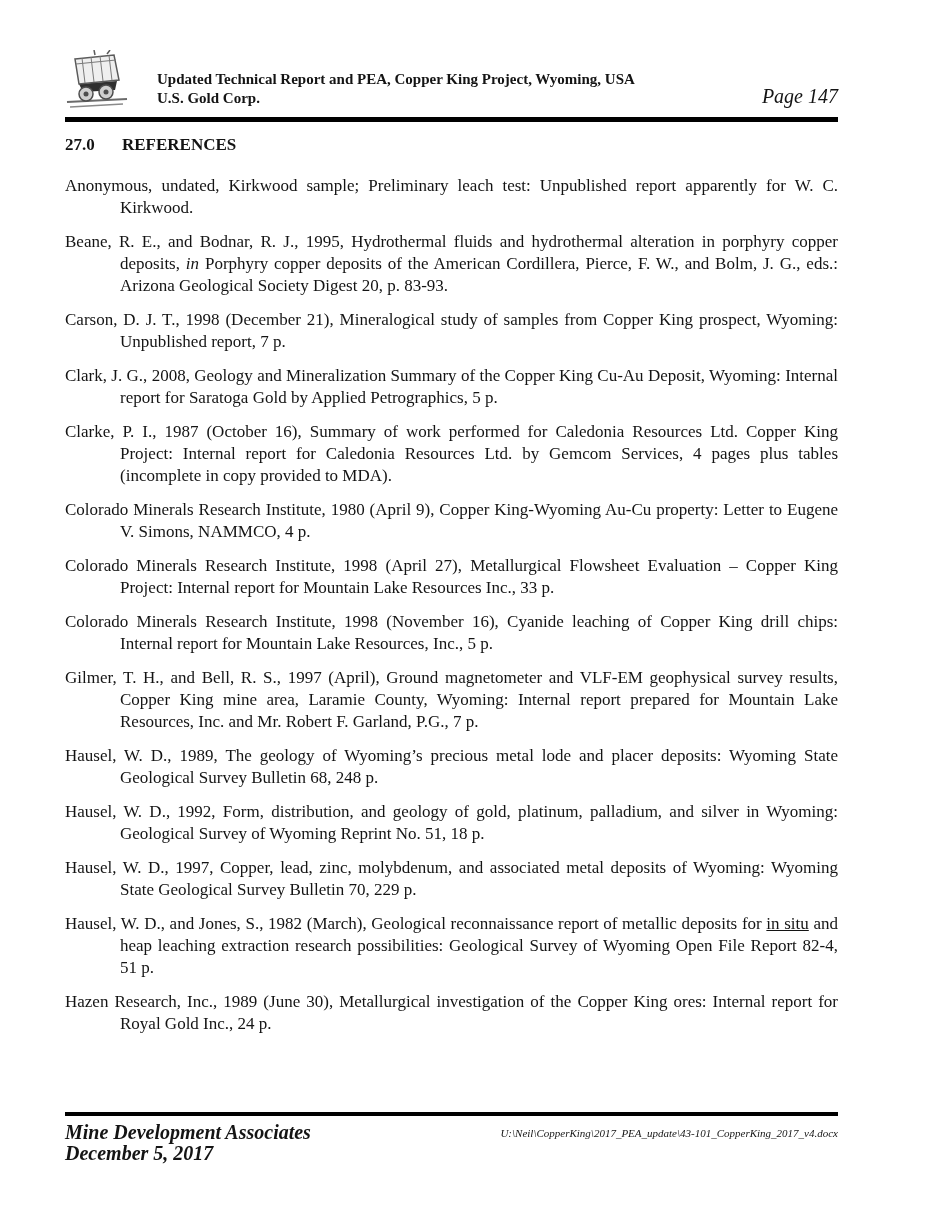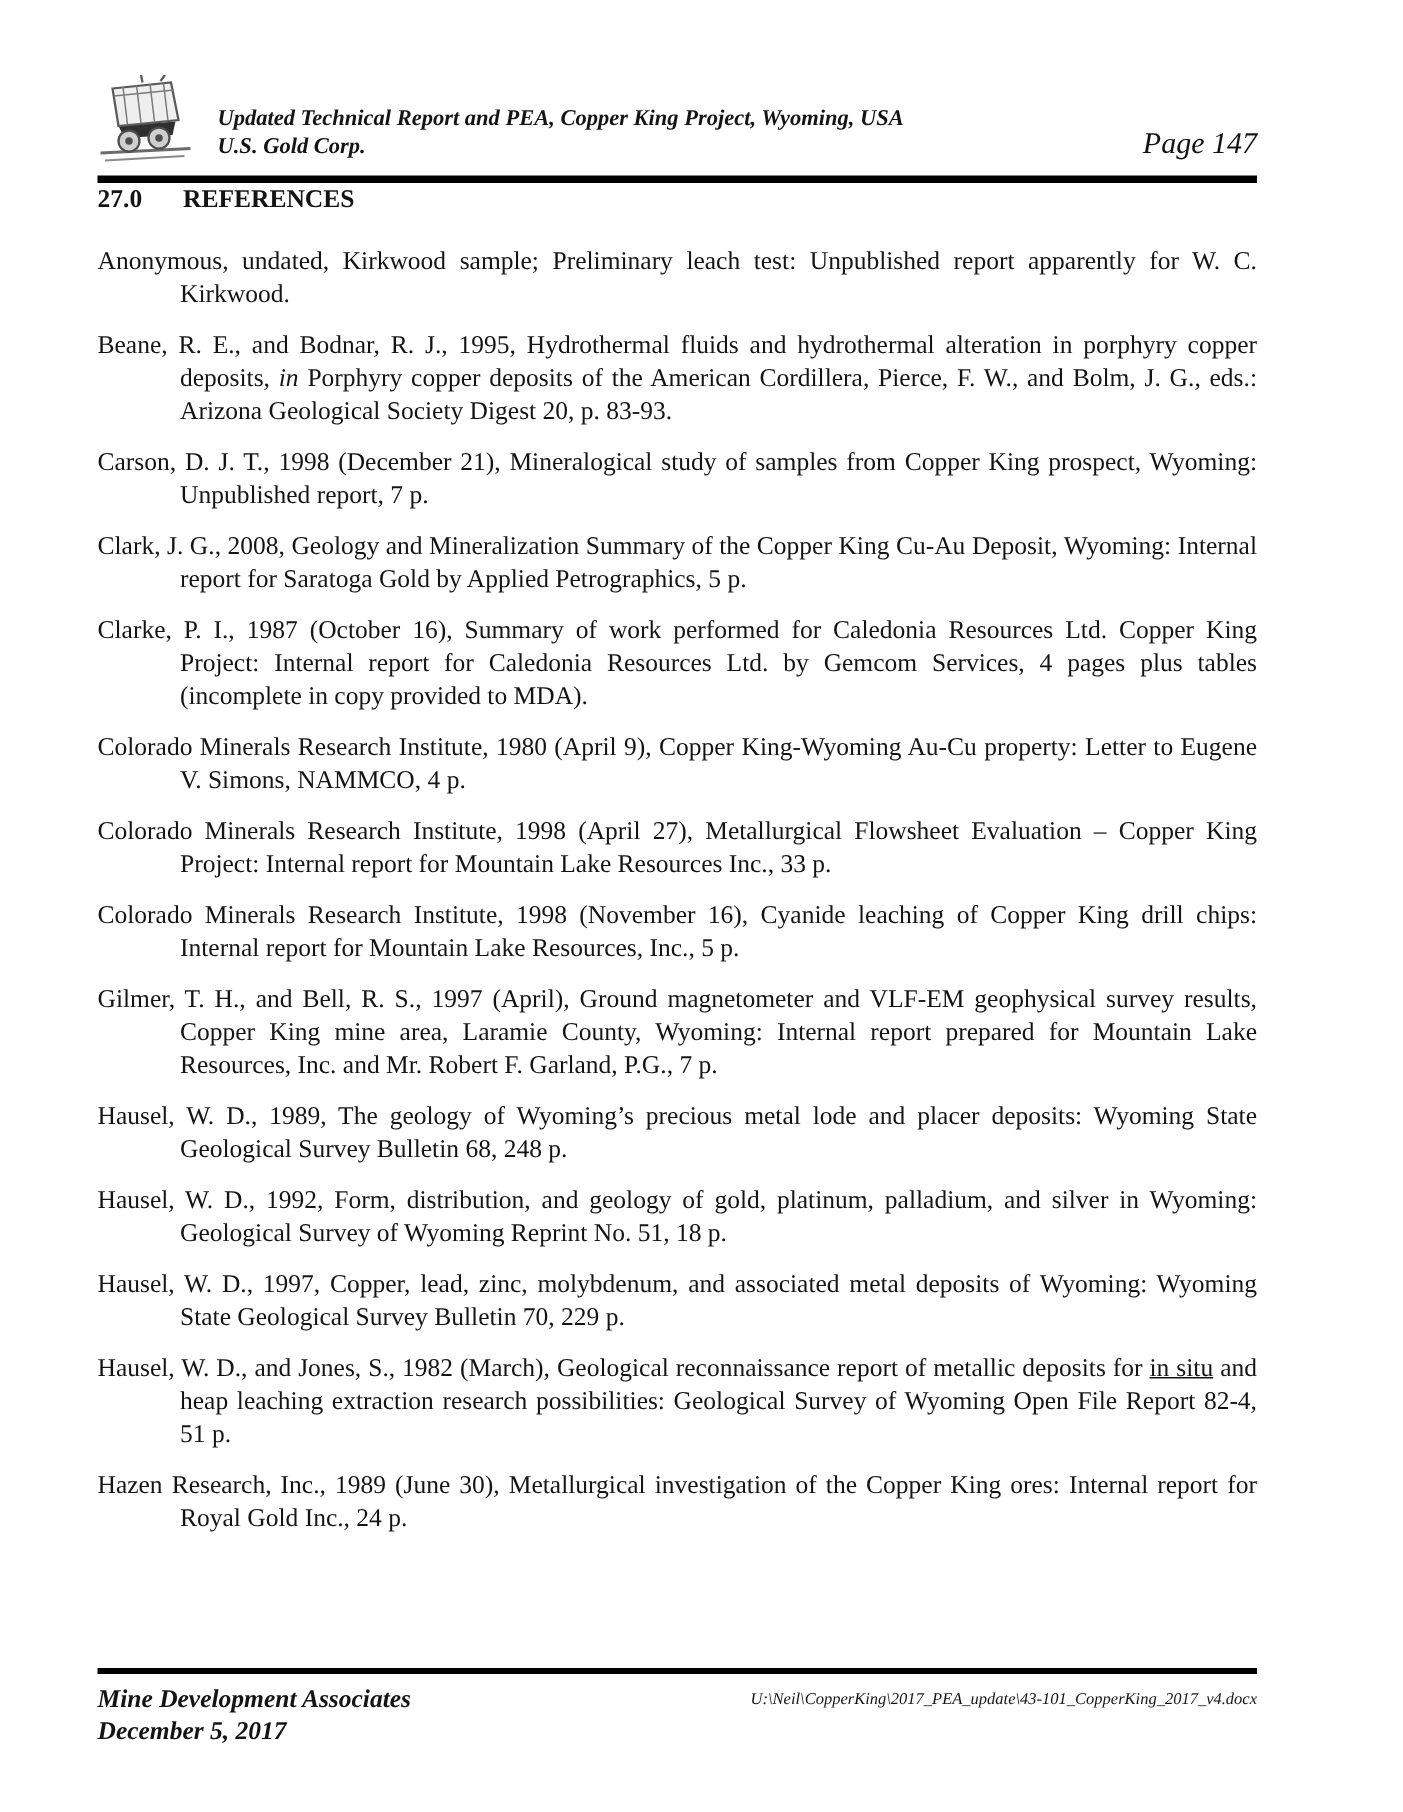--- a/index.html
+++ b/index.html
@@ -26,36 +26,36 @@
   }
   .logo-wrap {
     width: 64px;
     height: 60px;
     flex: 0 0 auto;
     margin-right: 16px;
   }
   .header-titles {
     flex: 1 1 auto;
     font-weight: bold;
-    font-style: italic;
     font-size: 15px;
     line-height: 19px;
     padding-bottom: 2px;
+    margin-left: 12px;
   }
   .page-num {
     flex: 0 0 auto;
     font-weight: normal;
     font-style: italic;
     font-size: 20px;
     padding-bottom: 2px;
   }
   
   .section-heading {
     display: flex;
-    margin-top: 1px;
+    margin-top: 13px;
     margin-bottom: 20px;
     font-weight: bold;
     font-size: 17px;
     align-items: flex-end;
   }
   .section-heading .sec-num { width: 57px; }
   
   .references-list { font-size: 17px; line-height: 22px; }
   .reference {
     padding-left: 55px;
@@ -74,21 +74,21 @@
     top: 1112px;
     border-top: 4px solid #000;
     padding-top: 6px;
     display: flex;
     justify-content: space-between;
     align-items: flex-start;
   }
   .footer-left {
     font-weight: bold;
     font-style: italic;
-    font-size: 17px;
+    font-size: 20px;
     line-height: 21px;
   }
   .footer-right {
     text-align: center;
     font-style: italic;
     font-size: 11px;
     line-height: 19px;
     padding-top: 2px;
   }
 </style>

